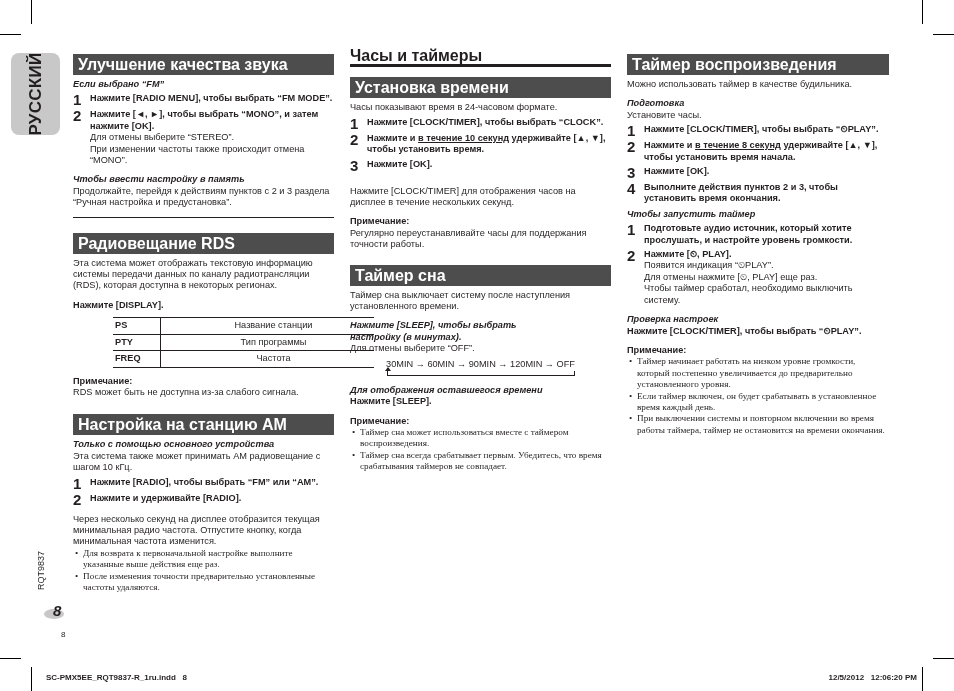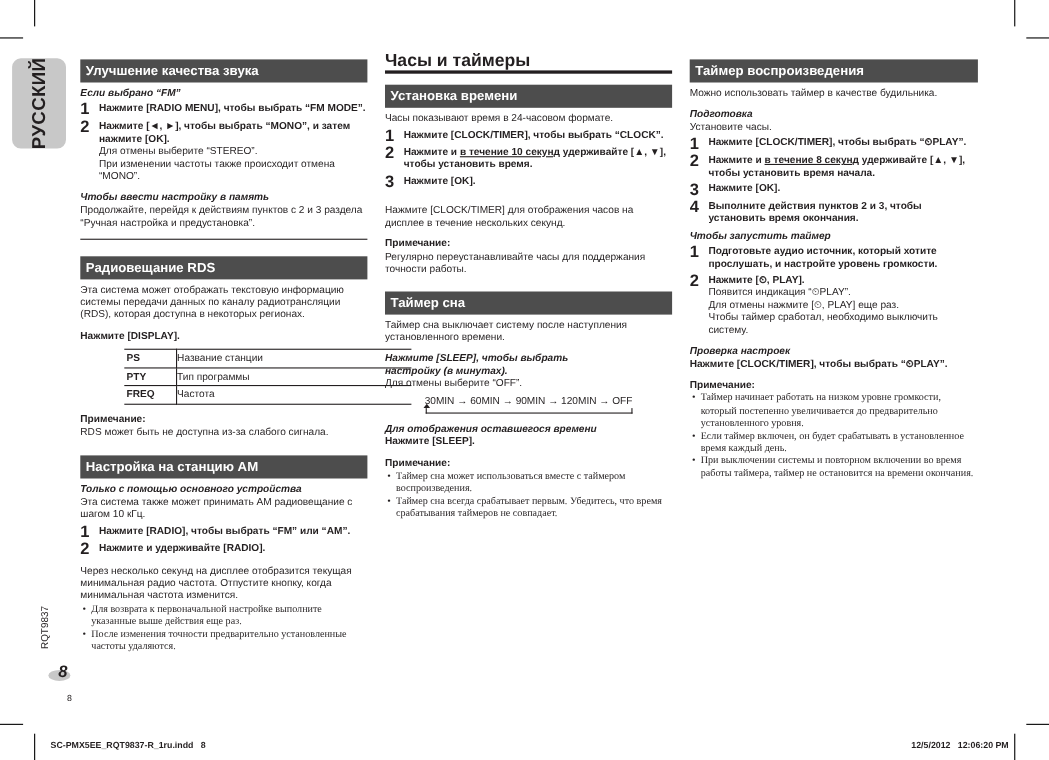--- a/index.html
+++ b/index.html
@@ -13,40 +13,40 @@
     position: absolute; left: 11px; top: 53px; width: 49px; height: 82px;
     background: #c8c8c8; border-radius: 8px;
   }
   .lang-tab span {
     position: absolute; left: 50%; top: 50%;
     transform: translate(-50%, -50%) rotate(-90deg);
     font-weight: bold; font-size: 17px; color: #231f20; white-space: nowrap; letter-spacing: 0.3px;
   }
   .col { position: absolute; font-size: 9.2px; line-height: 11.4px; }
   .bar {
-    background: #4d4d4d; color: #fff; font-weight: bold; font-size: 12px;
+    background: #4d4d4d; color: #fff; font-weight: bold; font-size: 16px;
     height: 21px; line-height: 21px; padding-left: 5px; margin-bottom: 4px;
   }
   .h1 { font-size: 16px; font-weight: bold; padding-bottom: 3px; border-bottom: 3px solid #231f20; margin-bottom: 10px; }
   p { margin: 0; }
   .ital { font-style: italic; font-weight: bold; }
   .b { font-weight: bold; }
   .gap { height: 8px; }
   .step { display: flex; margin-top: 3px; }
   .step .num { font-weight: 900; font-size: 15px; width: 17px; line-height: 13px; flex: none; }
   .step .txt { flex: 1; }
   .step .txt .b { display: block; }
   .u { text-decoration: underline; }
   ul { margin: 0; padding: 0; list-style: none; font-family: Liberation Serif, serif; }
   li { position: relative; padding-left: 10px; }
   li::before { content: "•"; position: absolute; left: 2px; }
   table { border-collapse: collapse; width: 100%; margin-top: 4px; margin-left: 40px; }
   td { font-size: 9.2px; padding: 2px 0 2px 2px; border-top: 1px solid #231f20; border-bottom: 1px solid #231f20; }
   td.k { font-weight: bold; width: 45px; border-right: 1px solid #231f20; }
-  td.v { padding-left: 0; }
+  td.v { padding-left: 12px; text-align: center; }
   .sleep-seq { text-align: center; margin-top: 4px; font-size: 9.2px; position: relative; height: 22px; }
   .sleep-ret { position: absolute; left: 37px; right: 36px; top: 12px; height: 4px;
     border-left: 1px solid #231f20; border-right: 1px solid #231f20; border-bottom: 1px solid #231f20; }
   .sleep-ret::before { content: ""; position: absolute; left: -3px; top: -4px; border-left: 3px solid transparent; border-right: 3px solid transparent; border-bottom: 4px solid #231f20; }
   .footer { position: absolute; top: 673px; font-size: 8px; font-weight: bold; text-align: right; }
 </style>
 </head>
 <body>
 
 <div class="crop" style="left:31px;top:0;width:1px;height:24px;"></div>

